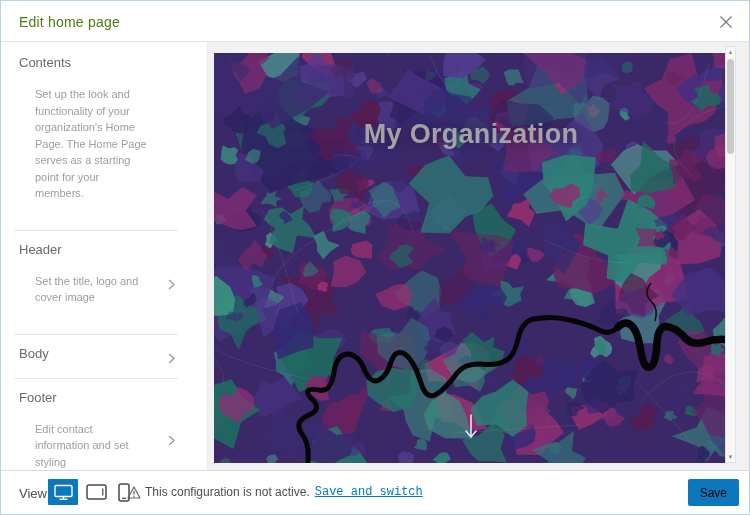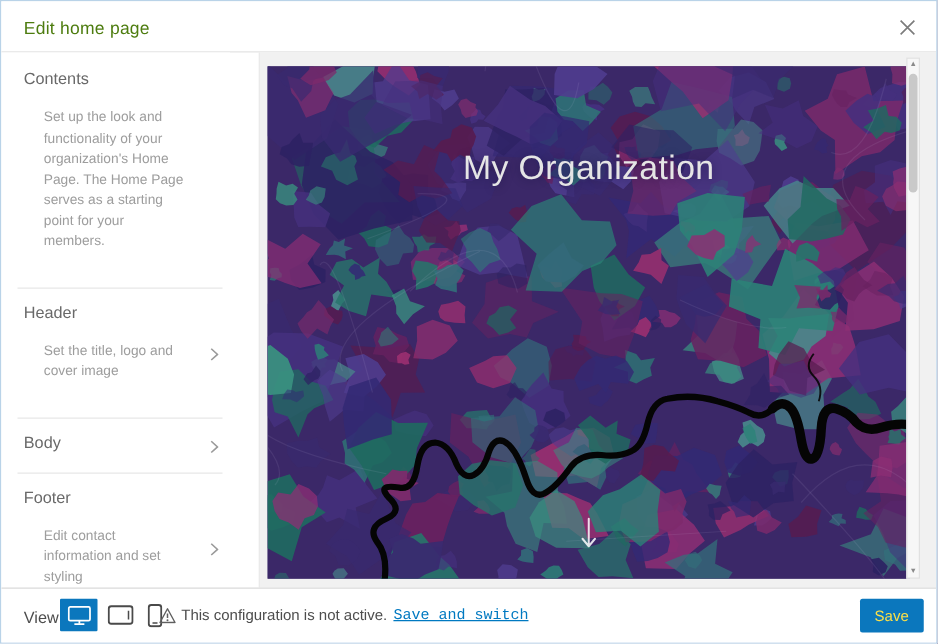--- a/index.html
+++ b/index.html
@@ -16,40 +16,40 @@
   .sec-desc{font-size:11px;color:#9d9d9d;line-height:1.5;margin:16px;}
   .section-contents{padding:13px 20px 12px 18px;}
   .side-item{position:relative;padding:11px 26px 12px 18px;cursor:pointer;}
   .divider{height:1px;background:#e7e7e7;margin-left:13px;margin-right:6px;}
   .chevron{position:absolute;right:9px;top:50%;margin-top:-6px;}
 
   
   .preview{position:absolute;left:206px;top:41px;right:0;bottom:43px;background:#f1f1f1;border-left:1px solid #eaeaea;box-sizing:border-box;}
   .map-wrap{position:absolute;left:6px;top:11px;width:514px;height:410px;background:#3b2868;overflow:hidden;}
   .map-svg{position:absolute;left:0;top:0;}
-  .org-title{position:absolute;left:0;right:0;top:66px;text-align:center;color:#e5e5e5;font-size:27px;font-weight:400;letter-spacing:.3px;text-shadow:0 1px 8px rgba(10,5,40,.35);}
+  .org-title{position:absolute;left:0;right:0;top:66px;text-align:center;color:#a3a3a3;font-size:27px;font-weight:700;letter-spacing:.3px;text-shadow:0 1px 8px rgba(10,5,40,.35);}
   .scroll-arrow{position:absolute;left:50%;margin-left:-8px;top:360px;opacity:.85;}
 
   
   .scrollbar{position:absolute;right:13px;top:4px;width:11px;height:417px;background:#f7f7f7;border:1px solid #e1e1e1;box-sizing:border-box;}
   .sb-arrow{position:absolute;left:0;width:9px;height:10px;text-align:center;font-size:6px;line-height:10px;color:#8a8a8a;cursor:pointer;}
   .sb-up{top:0;}
   .sb-down{bottom:0;}
   .sb-thumb{position:absolute;left:1px;top:12px;width:7px;height:95px;background:#c9c9c9;border-radius:4px;cursor:pointer;}
 
   
   .bottombar{position:absolute;left:0;right:0;bottom:0;height:43px;background:#fff;border-top:1px solid #dadada;}
   .view-label{position:absolute;left:18px;top:15px;font-size:13px;color:#4d4d4d;}
   .device-group{position:absolute;left:47px;top:8px;display:flex;align-items:center;}
   .dev-btn{width:30px;height:26px;display:flex;align-items:center;justify-content:center;cursor:pointer;background:#fff;border:none;padding:0;margin-right:3px;}
   .dev-btn.selected{background:#0b77bd;border-radius:1px;}
   .warn-row{position:absolute;left:126px;top:14px;display:flex;align-items:flex-end;font-size:12px;color:#4d4d4d;white-space:nowrap;}
   .warn-icon{margin-right:4px;display:flex;align-items:center;}
   .switch-link{color:#0079c1;text-decoration:underline;margin-left:5px;cursor:pointer;font-family:Liberation Mono, monospace;}
-  .save-btn{position:absolute;right:10px;top:8px;min-width:48px;height:27px;background:#0b77bd;color:#fde047;font-size:12px;font-family:"Liberation Sans",sans-serif;border:none;border-radius:2px;cursor:pointer;padding:0 12px;}
+  .save-btn{position:absolute;right:10px;top:8px;min-width:48px;height:27px;background:#0b77bd;color:#000000;font-size:12px;font-family:"Liberation Sans",sans-serif;border:none;border-radius:2px;cursor:pointer;padding:0 12px;}
 </style>
 </head>
 <body>
 
 <div class="dialog">
 
   <div class="titlebar">
     <span class="dlg-title">Edit home page</span>
     <span class="close-btn">
       <svg width="14" height="14" viewBox="0 0 14 14">

